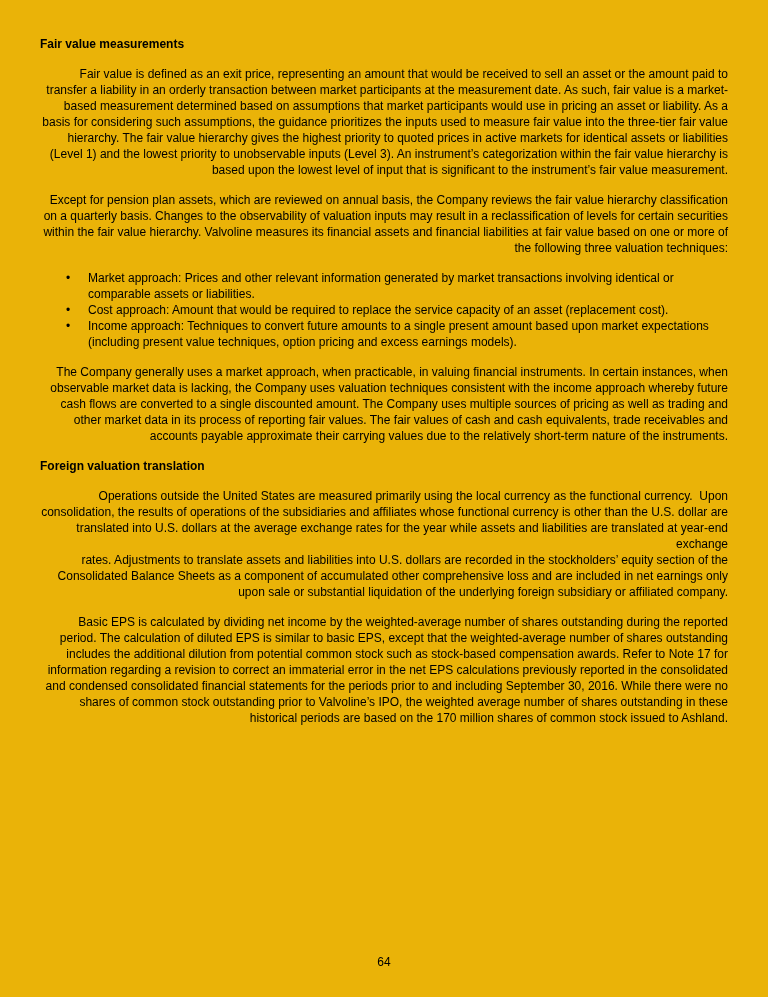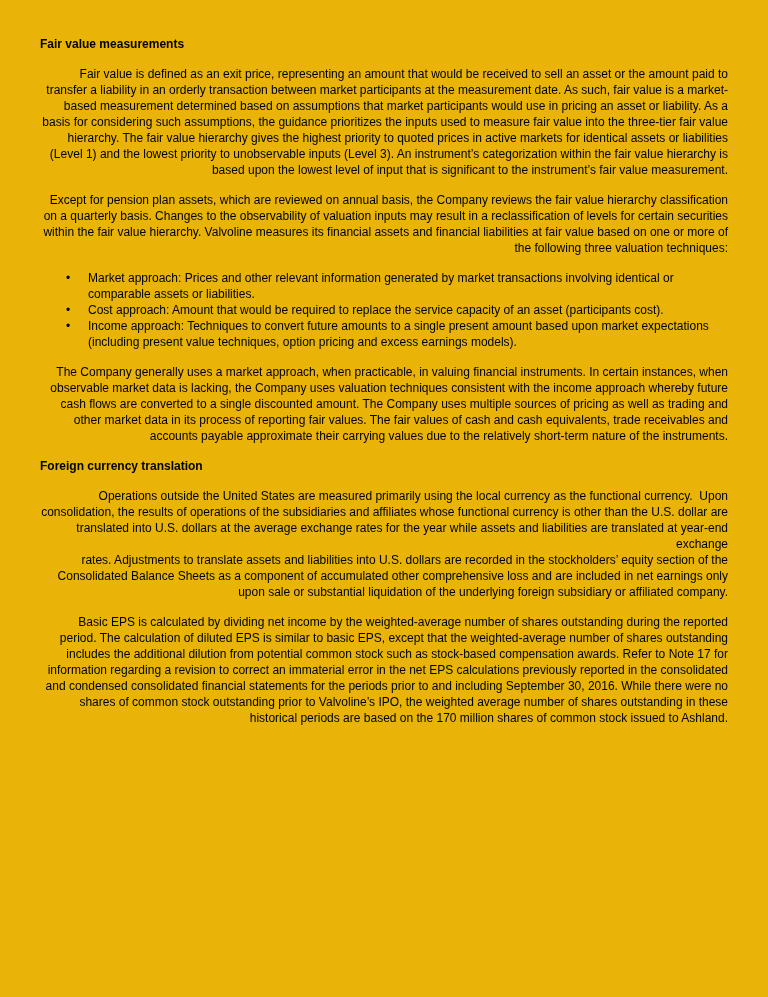--- a/index.html
+++ b/index.html
@@ -68,33 +68,36 @@
 
     <p class="para">Except for pension plan assets, which are reviewed on annual basis, the Company reviews the fair value hierarchy classification on a quarterly basis. Changes to the observability of valuation inputs may result in a reclassification of levels for certain securities within the fair value hierarchy. Valvoline measures its financial assets and financial liabilities at fair value based on one or more of the following three valuation techniques:</p>
 
     <ul class="bullets">
       <li>
         <span class="bullet-marker">•</span>
         <span>Market approach: Prices and other relevant information generated by market transactions involving identical or comparable assets or liabilities.</span>
       </li>
       <li>
         <span class="bullet-marker">•</span>
-        <span>Cost approach: Amount that would be required to replace the service capacity of an asset (participants cost).</span>
+        <span>Cost approach: Amount that would be required to replace the service capacity of an asset (replacement cost).</span>
       </li>
       <li>
         <span class="bullet-marker">•</span>
         <span>Income approach: Techniques to convert future amounts to a single present amount based upon market expectations (including present value techniques, option pricing and excess earnings models).</span>
       </li>
     </ul>
 
     <p class="para">The Company generally uses a market approach, when practicable, in valuing financial instruments. In certain instances, when observable market data is lacking, the Company uses valuation techniques consistent with the income approach whereby future cash flows are converted to a single discounted amount. The Company uses multiple sources of pricing as well as trading and other market data in its process of reporting fair values. The fair values of cash and cash equivalents, trade receivables and accounts payable approximate their carrying values due to the relatively short-term nature of the instruments.</p>
 
-    <h3 class="heading">Foreign currency translation</h3>
+    <h3 class="heading">Foreign valuation translation</h3>
 
     <p class="para">Operations outside the United States are measured primarily using the local currency as the functional currency.  Upon consolidation, the results of operations of the subsidiaries and affiliates whose functional currency is other than the U.S. dollar are translated into U.S. dollars at the average exchange rates for the year while assets and liabilities are translated at year-end exchange
 rates. Adjustments to translate assets and liabilities into U.S. dollars are recorded in the stockholders’ equity section of the Consolidated Balance Sheets as a component of accumulated other comprehensive loss and are included in net earnings only upon sale or substantial liquidation of the underlying foreign subsidiary or affiliated company.</p>
 
 
     <p class="para">Basic EPS is calculated by dividing net income by the weighted-average number of shares outstanding during the reported period. The calculation of diluted EPS is similar to basic EPS, except that the weighted-average number of shares outstanding includes the additional dilution from potential common stock such as stock-based compensation awards. Refer to Note 17 for information regarding a revision to correct an immaterial error in the net EPS calculations previously reported in the consolidated and condensed consolidated financial statements for the periods prior to and including September 30, 2016. While there were no shares of common stock outstanding prior to Valvoline’s IPO, the weighted average number of shares outstanding in these historical periods are based on the 170 million shares of common stock issued to Ashland.</p>
 
   </div>
 
+  <div class="page-footer">
+    <span>64</span>
+  </div>
 </div>
 
 </body></html>

